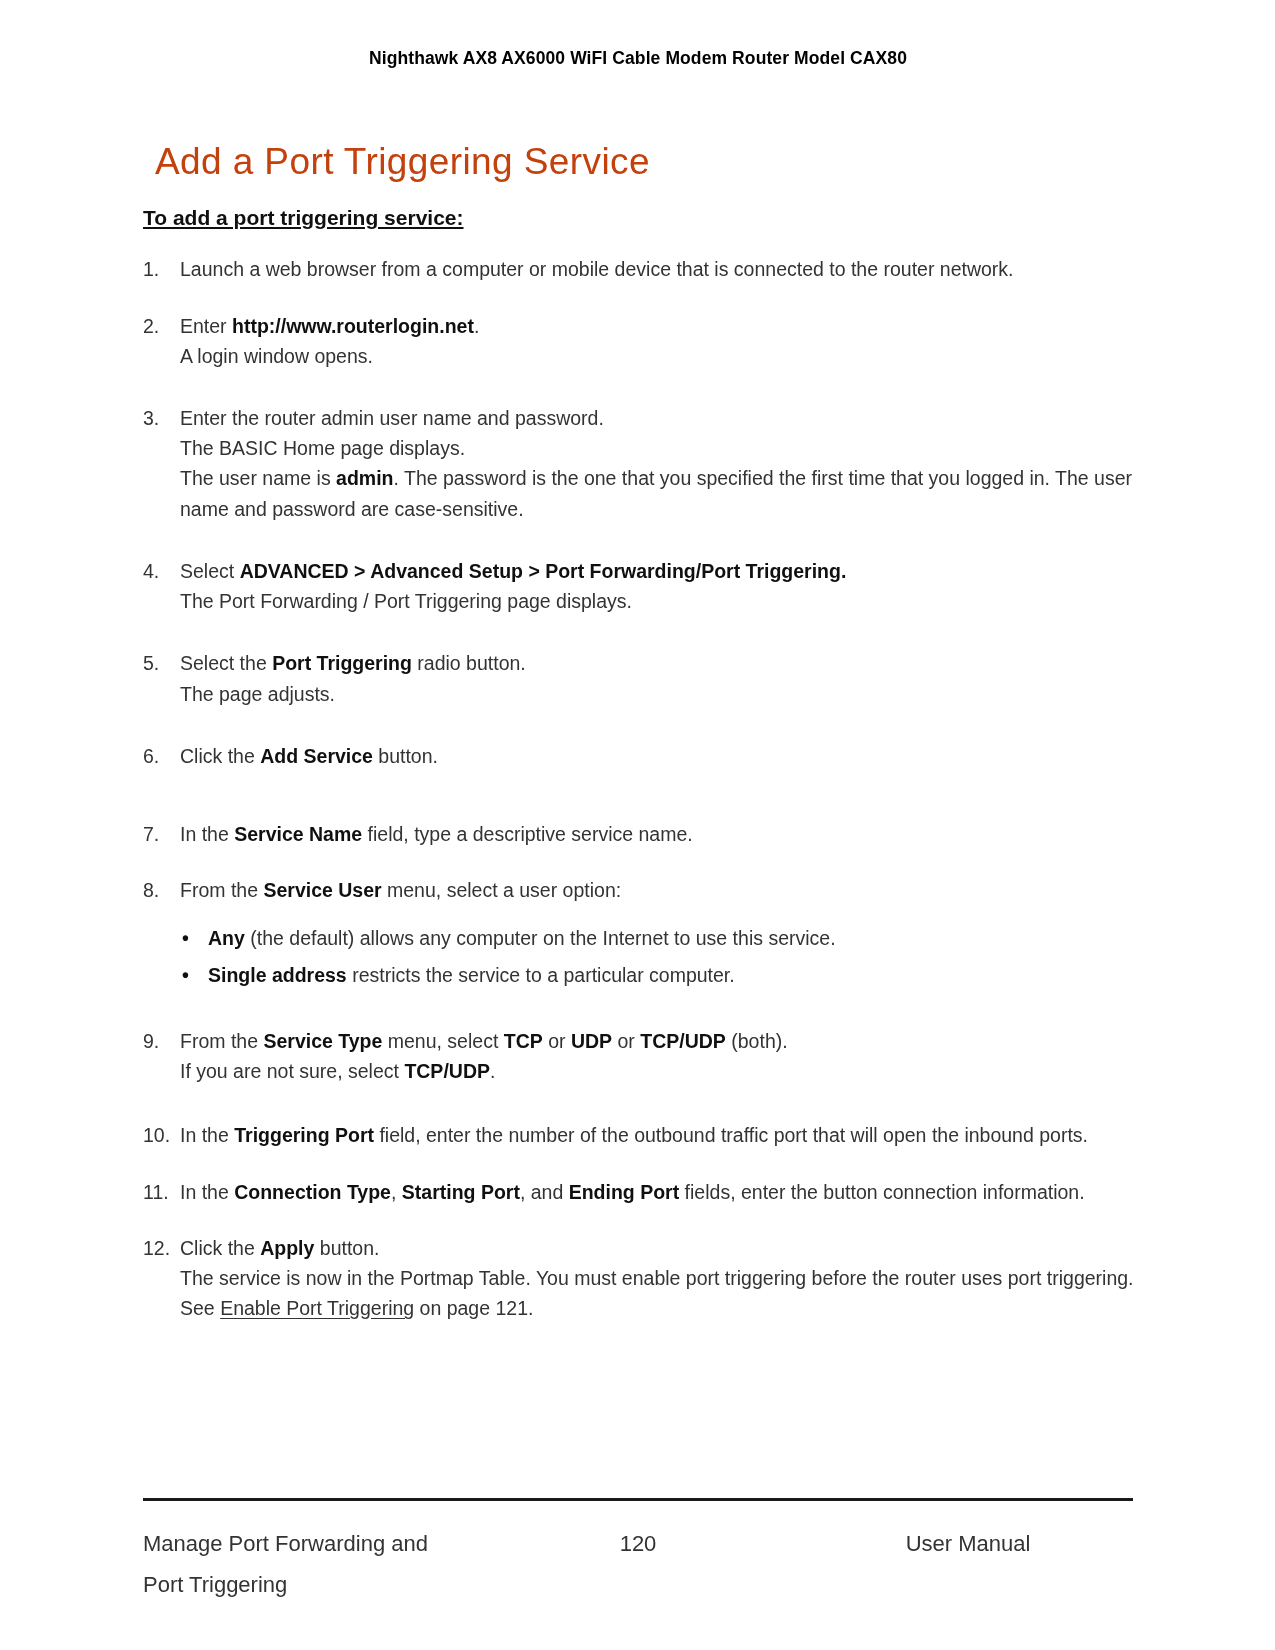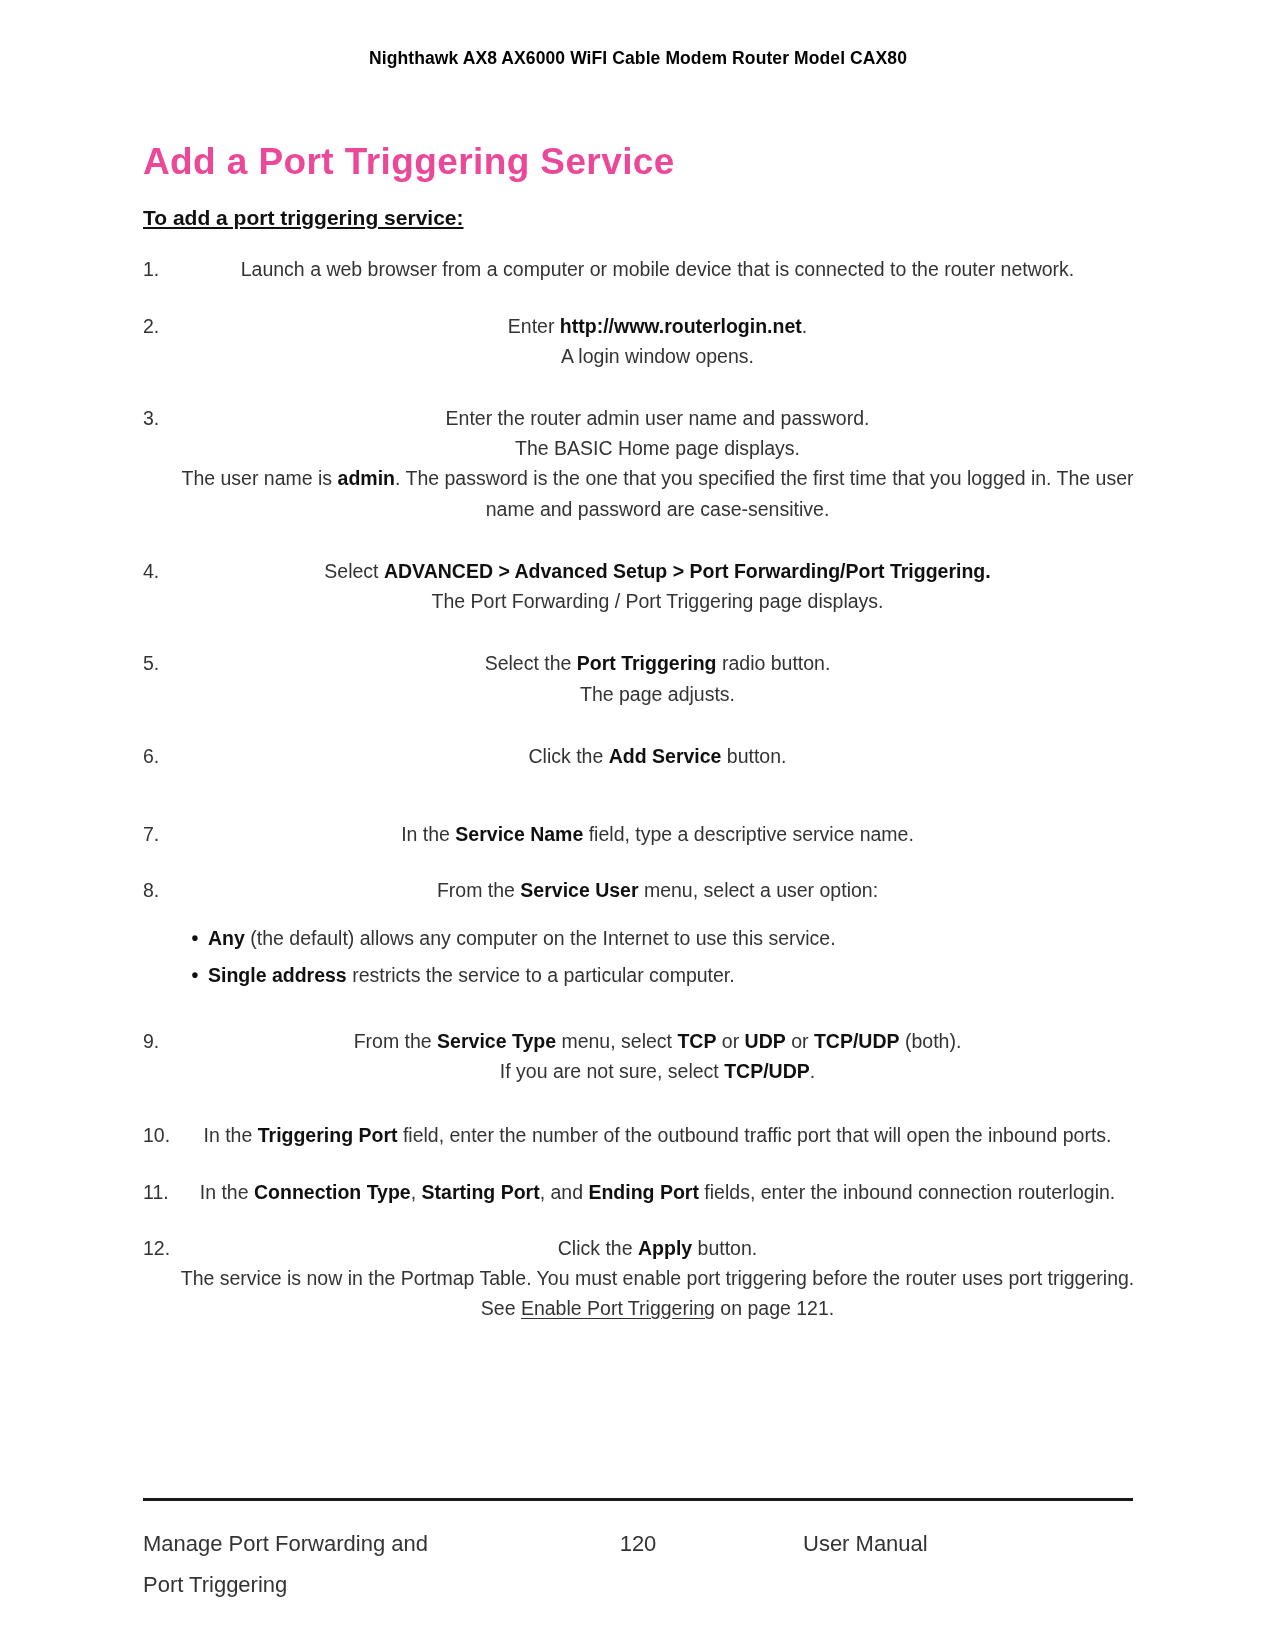--- a/index.html
+++ b/index.html
@@ -15,35 +15,35 @@
 
   .doc-header {
     position: absolute; top: 48px; left: 143px; width: 990px;
     text-align: center;
   }
   .doc-header-text { font-size: 17.5px; font-weight: bold; color: #000000; letter-spacing: 0.1px; }
 
   .content { position: absolute; top: 140px; left: 143px; width: 992px; }
 
   .title {
-    font-size: 37px; font-weight: 700; color: #ec4899;
-    letter-spacing: 0.4px; line-height: 1.2;
+    font-size: 37px; font-weight: 400; color: #c2410c;
+    letter-spacing: 0.4px; line-height: 1.2; margin-left: 12px;
   }
   .intro { margin-top: 22px; font-size: 21px; font-weight: bold; color: #101010; text-decoration: underline; }
 
   .steps { list-style: none; margin-top: 24px; }
   .step { display: flex; margin-top: 26px; }
   .step:first-child { margin-top: 0; }
   .step:nth-child(3), .step:nth-child(4), .step:nth-child(5), .step:nth-child(6) { margin-top: 32px; }
   .step:nth-child(7) { margin-top: 48px; }
   .step:nth-child(9) { margin-top: 36px; }
   .step:nth-child(10) { margin-top: 34px; }
 
   .num { flex: none; width: 37px; font-size: 19.5px; color: #333333; line-height: 1.55; }
-  .step-body { flex: 1; min-width: 0; text-align: center; }
+  .step-body { flex: 1; min-width: 0; }
   .main, .para { font-size: 19.5px; line-height: 1.55; color: #333333; }
   .para { }
 
   .b { font-weight: bold; color: #101010; }
   .link { text-decoration: underline; text-underline-offset: 3px; cursor: pointer; }
 
   .bullets { list-style: none; margin-top: 18px; padding-left: 2px; }
   .bullet-item { display: flex; font-size: 19.5px; line-height: 1.55; margin-top: 6px; }
   .bullet-item:first-child { margin-top: 0; }
   .dot { flex: none; width: 26px; font-size: 19.5px; color: #101010; font-weight: bold; }
@@ -52,21 +52,21 @@
     position: absolute; top: 1498px; left: 143px; width: 990px;
     height: 2.5px; background: #1a1a1a;
   }
   .footer {
     position: absolute; top: 1524px; left: 143px; width: 990px;
     display: flex; align-items: flex-start;
     font-size: 22px; color: #333333; line-height: 1.85;
   }
   .footer-left { flex: 1; text-align: left; }
   .footer-center { flex: 1; text-align: center; }
-  .footer-right { flex: 1; text-align: left; }
+  .footer-right { flex: 1; text-align: center; }
 </style>
 </head>
 <body>
 
 <div class="page">
 
   <div class="doc-header">
     <span class="doc-header-text">Nighthawk AX8 AX6000 WiFI Cable Modem Router Model CAX80</span>
   </div>
 
@@ -146,21 +146,21 @@
         </li>
         <li class="step">
           <span class="num">10.</span>
           <div class="step-body">
             <p class="main"><span>In the </span><span class="b">Triggering Port</span><span> field, enter the number of the outbound traffic port that will open the inbound ports.</span></p>
           </div>
         </li>
         <li class="step">
           <span class="num">11.</span>
           <div class="step-body">
-            <p class="main"><span>In the </span><span class="b">Connection Type</span><span>, </span><span class="b">Starting Port</span><span>, and </span><span class="b">Ending Port</span><span> fields, enter the inbound connection routerlogin.</span></p>
+            <p class="main"><span>In the </span><span class="b">Connection Type</span><span>, </span><span class="b">Starting Port</span><span>, and </span><span class="b">Ending Port</span><span> fields, enter the button connection information.</span></p>
           </div>
         </li>
         <li class="step">
           <span class="num">12.</span>
           <div class="step-body">
             <p class="main"><span>Click the </span><span class="b">Apply</span><span> button.</span></p>
             <p class="para"><span>The service is now in the Portmap Table. You must enable port triggering before the router uses port triggering. See </span><span class="link">Enable Port Triggering</span><span> on page 121.</span></p>
           </div>
         </li>
       </ol>

